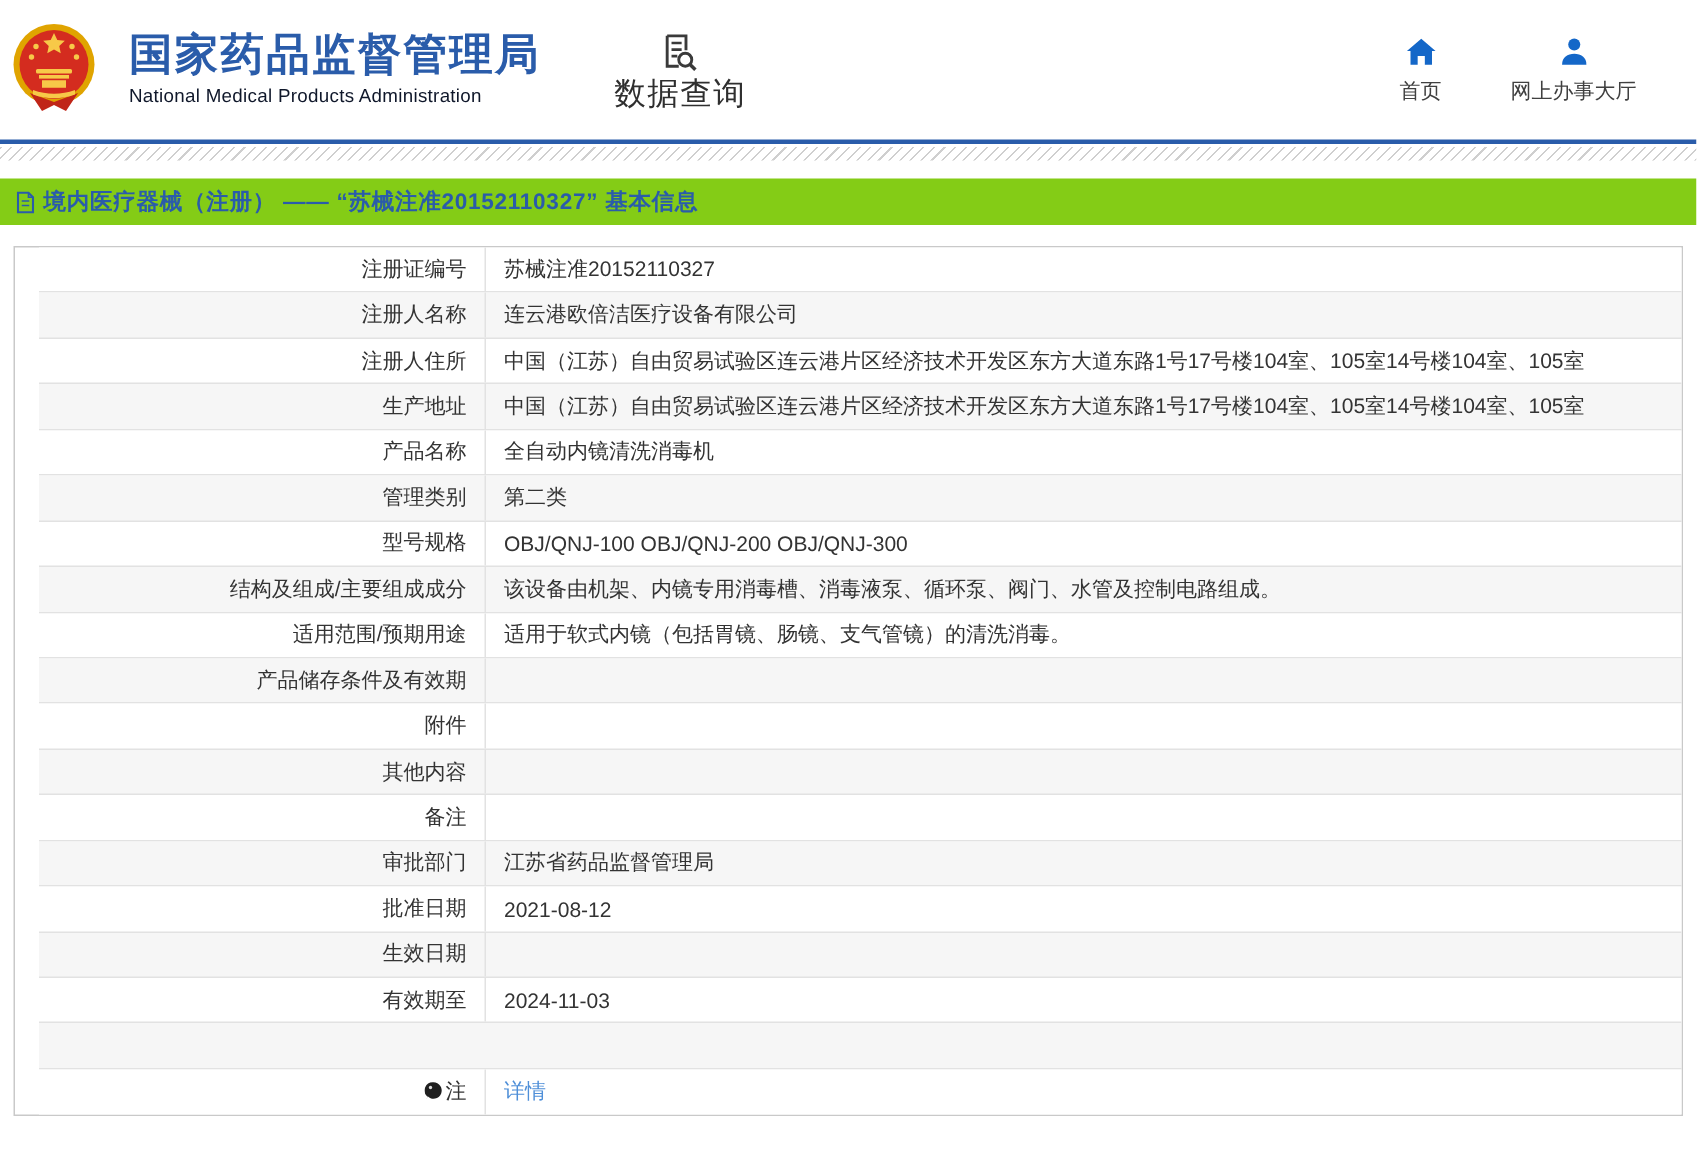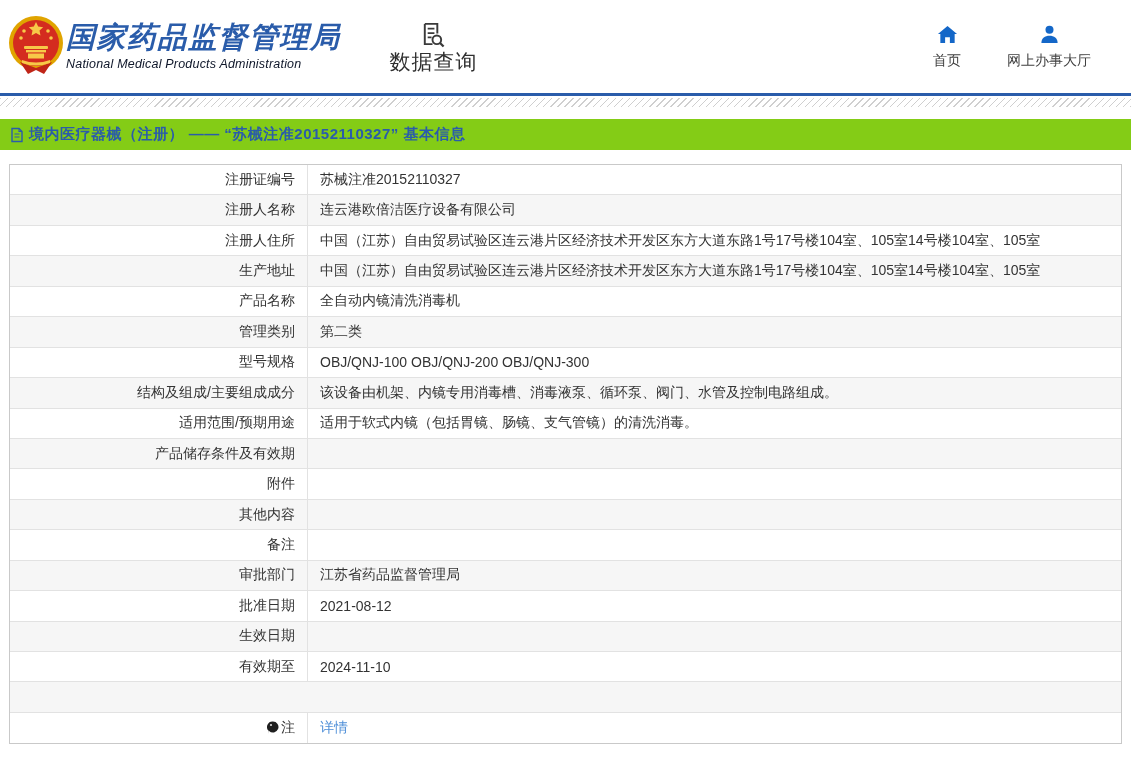--- a/index.html
+++ b/index.html
@@ -3,21 +3,21 @@
 <meta charset="utf-8">
 <style>
   * { box-sizing: border-box; margin: 0; padding: 0; }
   html, body { width: 1131px; height: 770px; overflow: hidden; background: #fff;
     font-family: "Liberation Sans", "DejaVu Sans", sans-serif; }
 
   
   .header { height: 93px; display: flex; align-items: center; padding: 0 0 0 8px; background: #fff; }
   .logo-block { display: flex; align-items: center; cursor: pointer; }
   .emblem { width: 56px; height: 66px; flex-shrink: 0; }
-  .titles { margin-left: 2px; font-style: italic; }
+  .titles { margin-left: 22px; }
   .title-cn { font-size: 29px; font-weight: bold; color: #2a5caa; letter-spacing: 1.5px; line-height: 1.1; }
   .title-en { font-size: 12.5px; color: #0f172a; margin-top: 3px; letter-spacing: .2px; }
   .data-query { display: flex; align-items: center; margin-left: 46px; margin-top: 4px; cursor: pointer; flex-direction: column; }
   .data-query svg { width: 27px; height: 27px; }
   .data-query-label { font-size: 21px; color: #2f2f2f; margin-left: 3px; letter-spacing: 1px; }
   .header-nav { margin-left: auto; margin-right: 40px; display: flex; gap: 46px; }
   .nav-item { display: flex; flex-direction: column; align-items: center; cursor: pointer; }
   .nav-item svg { width: 21px; height: 21px; }
   .nav-label { margin-top: 7px; font-size: 14px; color: #404040; white-space: nowrap; }
 
@@ -26,21 +26,21 @@
   .hatch-band { height: 9px; margin-top: 2px;
     background: repeating-linear-gradient(135deg, #cfcfcf 0 1px, transparent 1px 5px); }
 
   
   .breadcrumb-bar { margin-top: 12px; height: 31px; background: #84cc16;
     display: flex; align-items: center; padding: 0 10px; }
   .breadcrumb-bar svg { width: 14px; height: 16px; flex-shrink: 0; }
   .breadcrumb-text { margin-left: 5px; font-size: 15px; font-weight: bold; color: #2a5caa; letter-spacing: .5px; }
 
   
-  .info-table { margin: 14px 9px 0 9px; border: 1px solid #c9c9c9; background: #fff; }
+  .info-table { margin: 14px 9px 0 9px; border: 1px solid #c9c9c9; background: #fff; padding-left: 16px; }
   .row { display: flex; height: 30.45px; border-bottom: 1px solid #e2e2e2; background: #fff; }
   .row:last-child { border-bottom: none; }
   .row.alt { background: #f6f6f6; }
   .cell-label { width: 298px; flex-shrink: 0; border-right: 1px solid #e2e2e2;
     display: flex; align-items: center; justify-content: flex-end; padding-right: 12px;
     font-size: 14px; color: #333; }
   .cell-label .note-icon-holder { display: inline-flex; margin-right: 2px; }
   .cell-label .note-icon-holder svg { width: 12px; height: 14px; }
   .cell-value { flex: 1; display: flex; align-items: center; padding-left: 12px;
     font-size: 14px; color: #333; white-space: nowrap; overflow: hidden; }
@@ -270,21 +270,21 @@
       <span class="value-text"></span>
     </div>
   </div>
 
   <div class="row">
     <div class="cell-label">
 
       <span class="label-text">有效期至</span>
     </div>
     <div class="cell-value">
-      <span class="value-text">2024-11-10</span>
+      <span class="value-text">2024-11-03</span>
     </div>
   </div>
 
   <div class="row alt">
     <div class="cell-value">
       <span class="value-text"></span>
     </div>
   </div>
 
   <div class="row">

